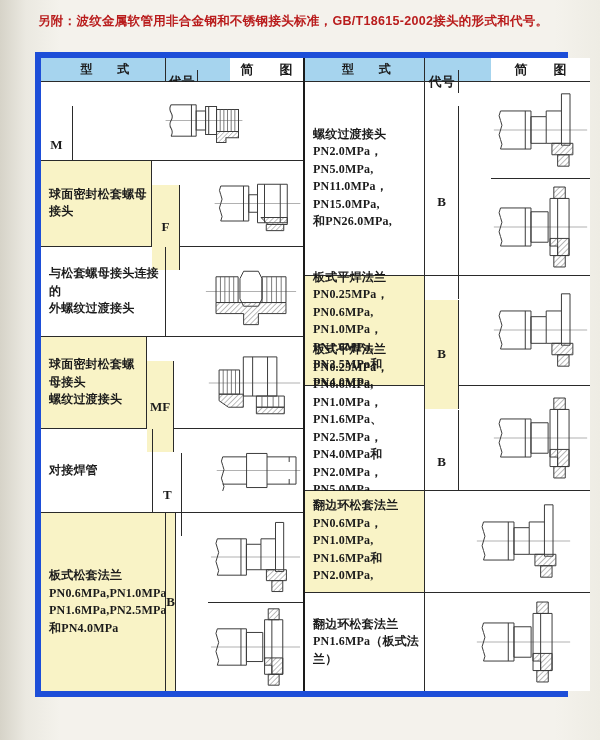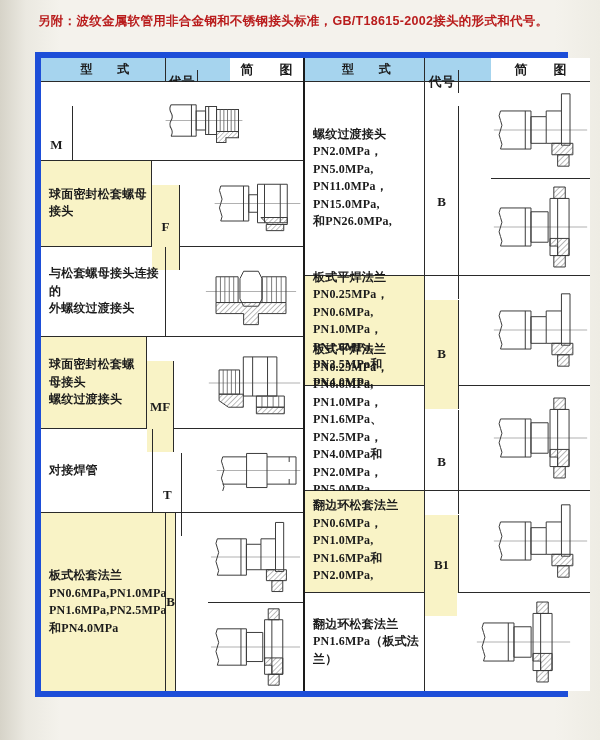--- a/index.html
+++ b/index.html
@@ -335,21 +335,20 @@
               <path stroke="#3d3d3d" stroke-width="1" fill="url(#hatch)" d="M66,2 H78 V14 H66 Z"></path>
               <path stroke="#3d3d3d" stroke-width="1" fill="url(#hatch)" d="M66,74 H78 V86 H66 Z"></path>
             </svg>
           </div>
         </div>
     </div>
     <div class="row hl" style="height:105px">
       <div class="cell type">翻边环松套法兰
 PN0.6MPa，PN1.0MPa,
 PN1.6MPa和PN2.0MPa,</div>
-      <div class="cell code">B1</div>
       <div class="cell diag">
           <div class="sub">
             <svg viewBox="0 0 104 88" width="99" height="84" class="diagram">
               <line x1="3" y1="44" x2="101" y2="44" stroke="#8f8f8f" stroke-width="0.7"></line>
               <path stroke="#3d3d3d" stroke-width="1" fill="none" d="M10,24 q-3,5 0,10 q3,5 0,10 q-3,5 0,10 q3,5 0,10"></path>
               <line stroke="#3d3d3d" stroke-width="1" fill="none" x1="10" y1="24" x2="42" y2="24"></line>
               <line stroke="#3d3d3d" stroke-width="1" fill="none" x1="10" y1="64" x2="42" y2="64"></line>
               <line stroke="#3d3d3d" stroke-width="1" fill="none" x1="36" y1="24" x2="36" y2="64"></line>
               <line stroke="#3d3d3d" stroke-width="1" fill="none" x1="42" y1="24" x2="42" y2="64"></line>
               <rect stroke="#3d3d3d" stroke-width="1" fill="none" x="42" y="30" width="16" height="28"></rect>

